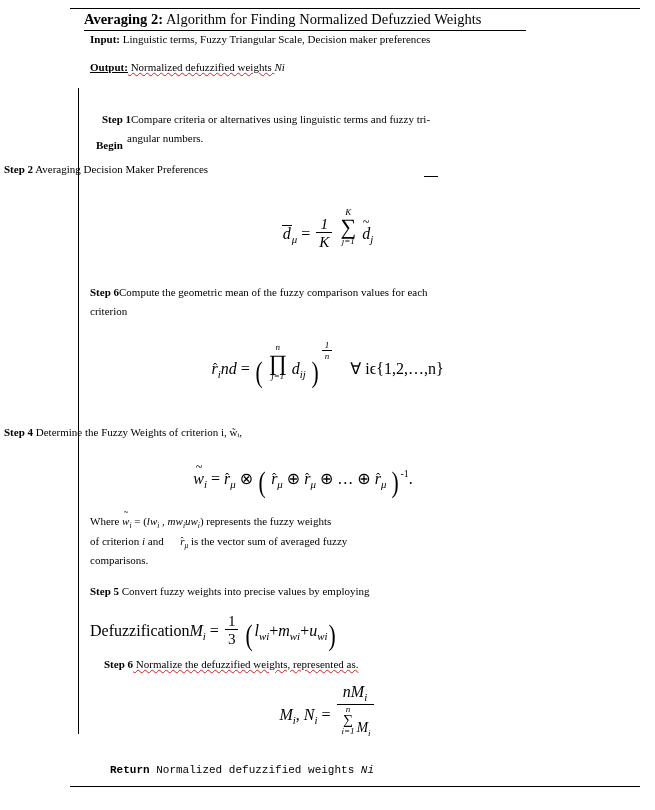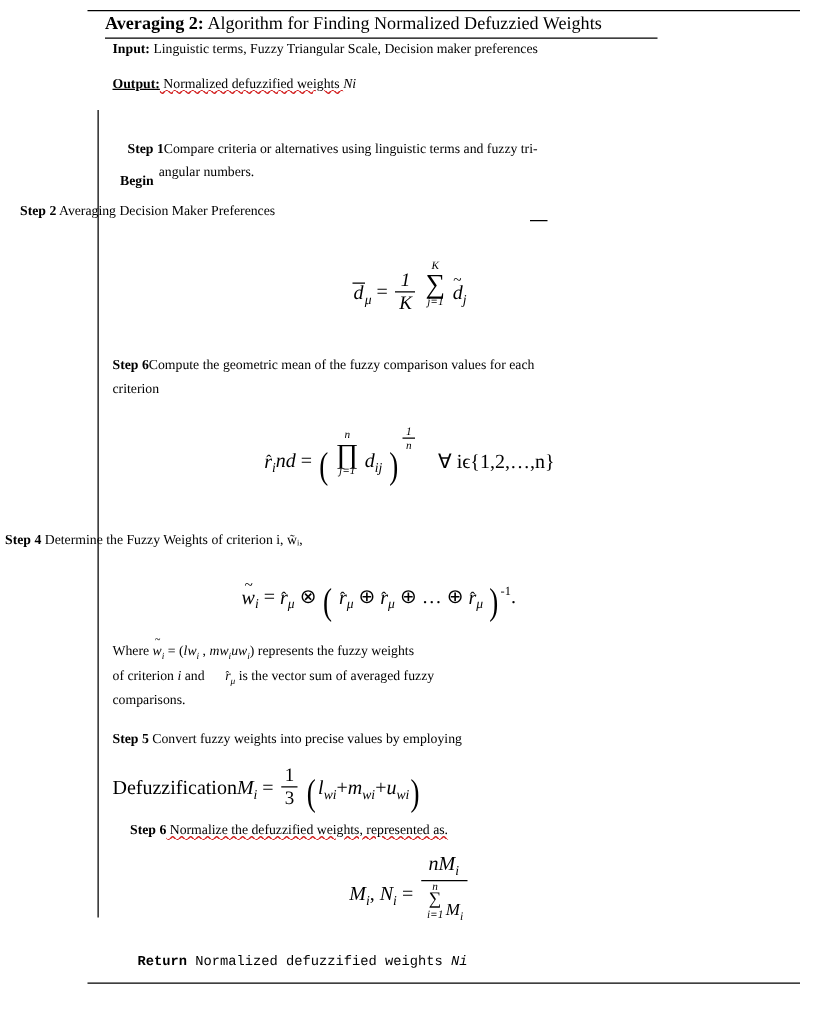--- a/index.html
+++ b/index.html
@@ -201,21 +201,21 @@
     <span class="b uline">Output:</span><span class="redwave"> Normalized defuzzified weights </span><span style="font-style:italic;"><span>Ni</span></span>
   </div>
 
   <div class="line b" style="top:90px; left:96px;margin-top:48px;">Begin</div>
 
   <div class="line" style="top:112px; left:102px;">
     <span class="b">Step 1</span><span>Compare criteria or alternatives using linguistic terms and fuzzy tri-</span>
   </div>
   <div class="line" style="top:131px; left:127px;">angular numbers.</div>
 
-  <div class="line" style="top:162px; left:16px;text-align:center;">
+  <div class="line" style="top:162px; left:4px;text-align:center;">
     <span class="b">Step 2</span><span> Averaging Decision Maker Preferences</span>
   </div>
   <div class="stray-bar"></div>
 
   <div class="formula" style="top:208px; left:0; width:655px;">
     <span class="ovl"><span>d</span></span><span class="sub">μ</span>
     <span style="font-style:normal;">=</span>
     <span class="frac">
       <span class="num">1</span>
       <span class="den">K</span>

